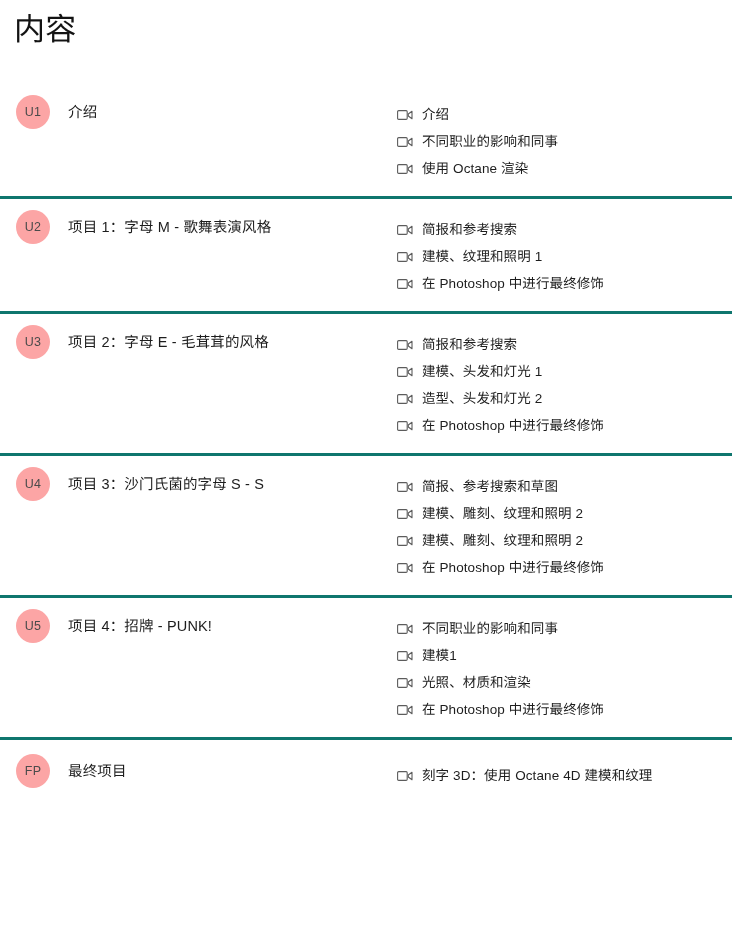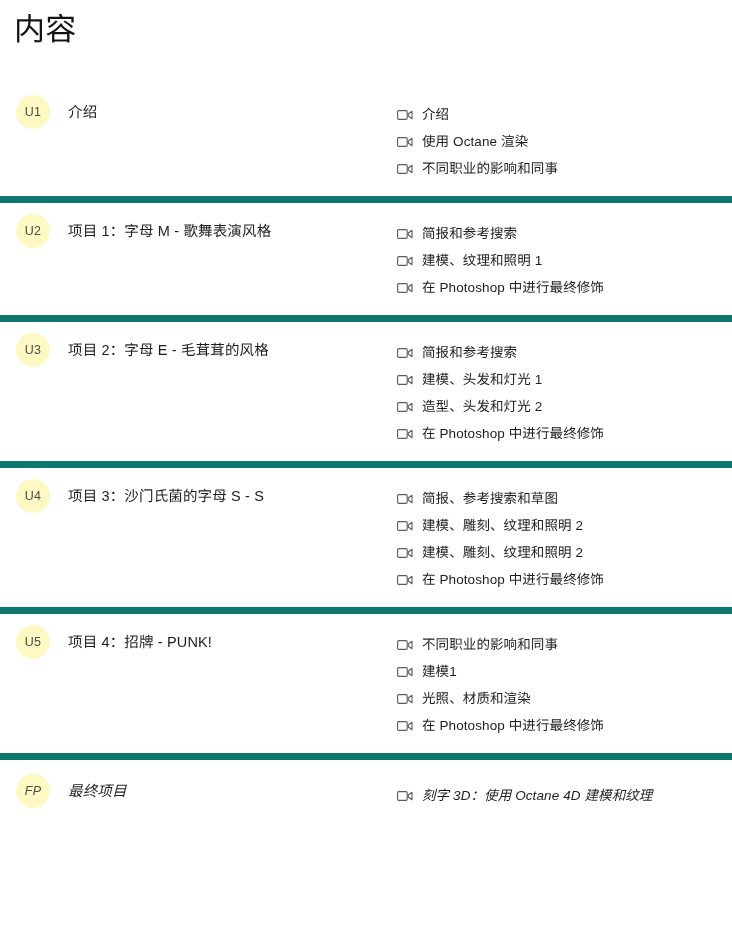--- a/index.html
+++ b/index.html
@@ -38,37 +38,37 @@
     top: 84px;
     width: 732px;
   }
   .section {
     position: relative;
     display: flex;
     align-items: flex-start;
     padding: 11px 0 14px 0;
   }
   .section + .section {
-    border-top: 7px solid #0f766e;
+    border-top: 3px solid #0f766e;
     justify-content: center;
   }
   .section-left {
     display: flex;
     align-items: flex-start;
     width: 396px;
     flex: 0 0 396px;
     padding-left: 16px;
     box-sizing: border-box;
   }
   .unit-badge {
     width: 34px;
     height: 34px;
     flex: 0 0 34px;
     border-radius: 50%;
-    background: #fef9c3;
+    background: #fca5a5;
     color: #4b4b4b;
     font-size: 12.5px;
     line-height: 34px;
     text-align: center;
     letter-spacing: 0.2px;
     user-select: none;
   }
   .unit-title {
     margin-left: 18px;
     font-size: 14.5px;
@@ -100,21 +100,20 @@
   }
   .lesson-label {
     font-size: 13.5px;
     line-height: 18px;
     color: #1d1d1d;
     letter-spacing: 0.1px;
     white-space: nowrap;
   }
   .section--final {
     padding-top: 14px;
-    font-style: italic;
   }
   .section--final .section-right {
     padding-top: 8px;
   }
 </style>
 </head>
 <body>
 
 <div class="page">
   <h1 class="page-title">内容</h1>
@@ -134,30 +133,30 @@
             </span>
             <span class="lesson-label">介绍</span>
           </div>
           <div class="lesson">
             <span class="lesson-icon">
               <svg width="16" height="12" viewBox="0 0 16 12">
                 <rect x="0.6" y="1.6" width="9.6" height="8.8" rx="1.1" fill="none" stroke="#5c5c5c" stroke-width="1.1"></rect>
                 <path d="M11.3 5.0 L15.0 2.3 L15.0 9.7 L11.3 7.0 Z" fill="none" stroke="#5c5c5c" stroke-width="1.1" stroke-linejoin="round"></path>
               </svg>
             </span>
+            <span class="lesson-label">不同职业的影响和同事</span>
+          </div>
+          <div class="lesson">
+            <span class="lesson-icon">
+              <svg width="16" height="12" viewBox="0 0 16 12">
+                <rect x="0.6" y="1.6" width="9.6" height="8.8" rx="1.1" fill="none" stroke="#5c5c5c" stroke-width="1.1"></rect>
+                <path d="M11.3 5.0 L15.0 2.3 L15.0 9.7 L11.3 7.0 Z" fill="none" stroke="#5c5c5c" stroke-width="1.1" stroke-linejoin="round"></path>
+              </svg>
+            </span>
             <span class="lesson-label">使用 Octane 渲染</span>
-          </div>
-          <div class="lesson">
-            <span class="lesson-icon">
-              <svg width="16" height="12" viewBox="0 0 16 12">
-                <rect x="0.6" y="1.6" width="9.6" height="8.8" rx="1.1" fill="none" stroke="#5c5c5c" stroke-width="1.1"></rect>
-                <path d="M11.3 5.0 L15.0 2.3 L15.0 9.7 L11.3 7.0 Z" fill="none" stroke="#5c5c5c" stroke-width="1.1" stroke-linejoin="round"></path>
-              </svg>
-            </span>
-            <span class="lesson-label">不同职业的影响和同事</span>
           </div>
         </div>
       </div>
       <div class="section">
         <div class="section-left">
           <div class="unit-badge">U2</div>
           <div class="unit-title">项目 1：字母 M - 歌舞表演风格</div>
         </div>
         <div class="section-right">
           <div class="lesson">

